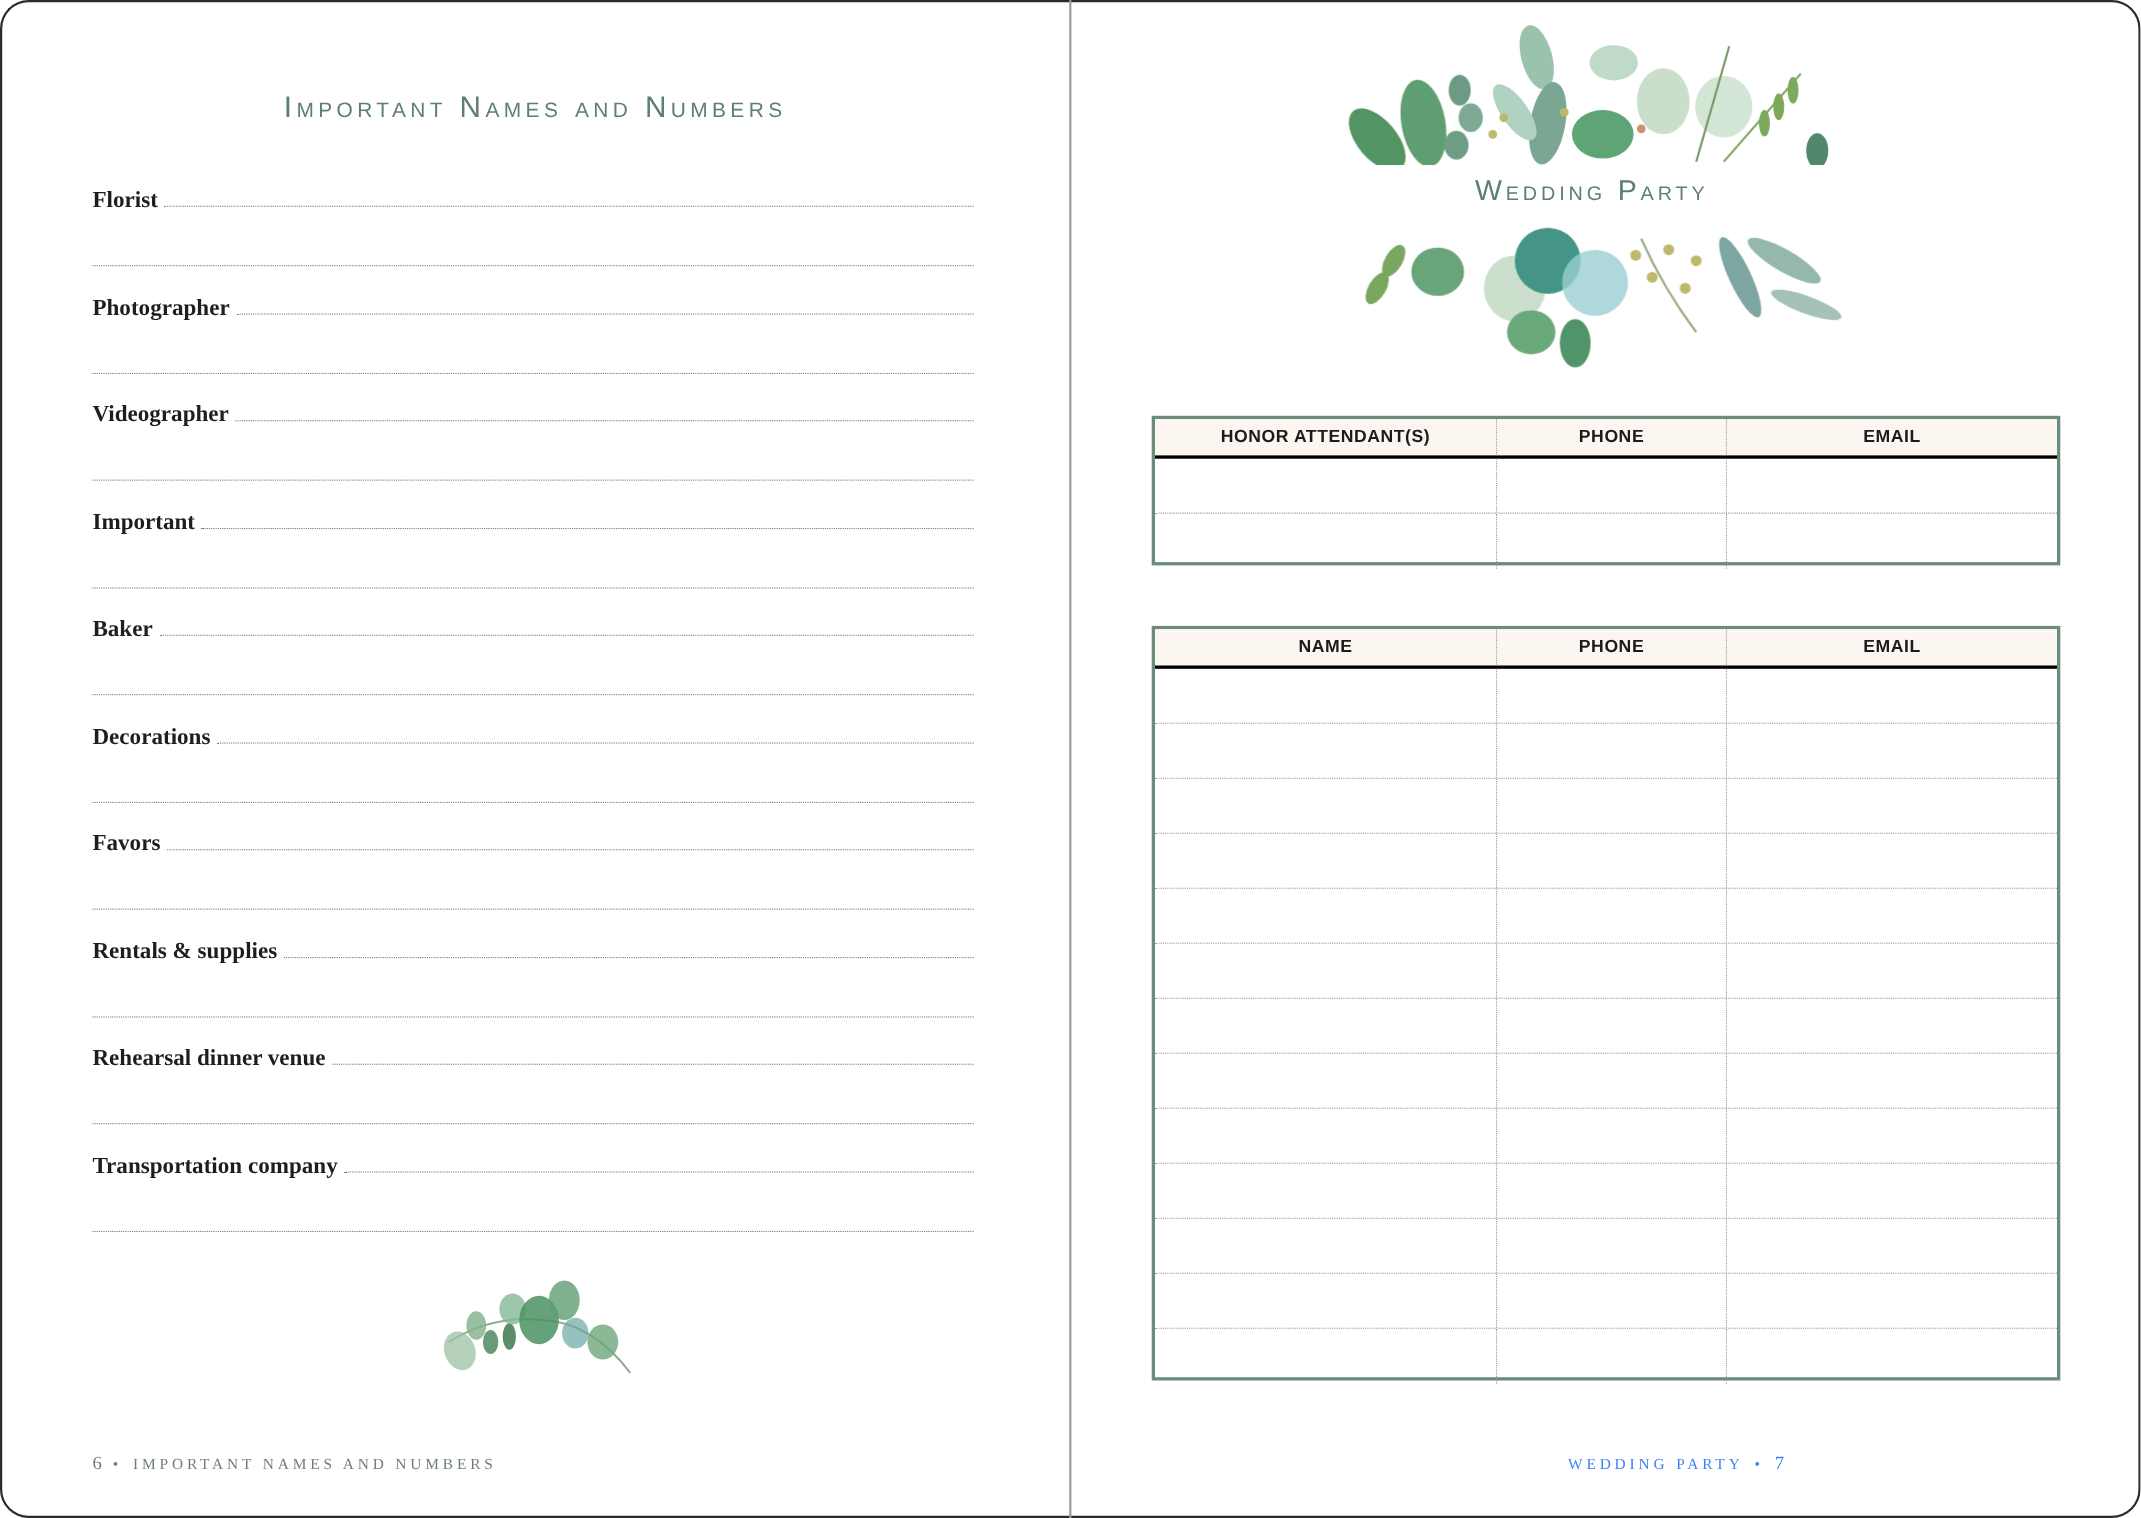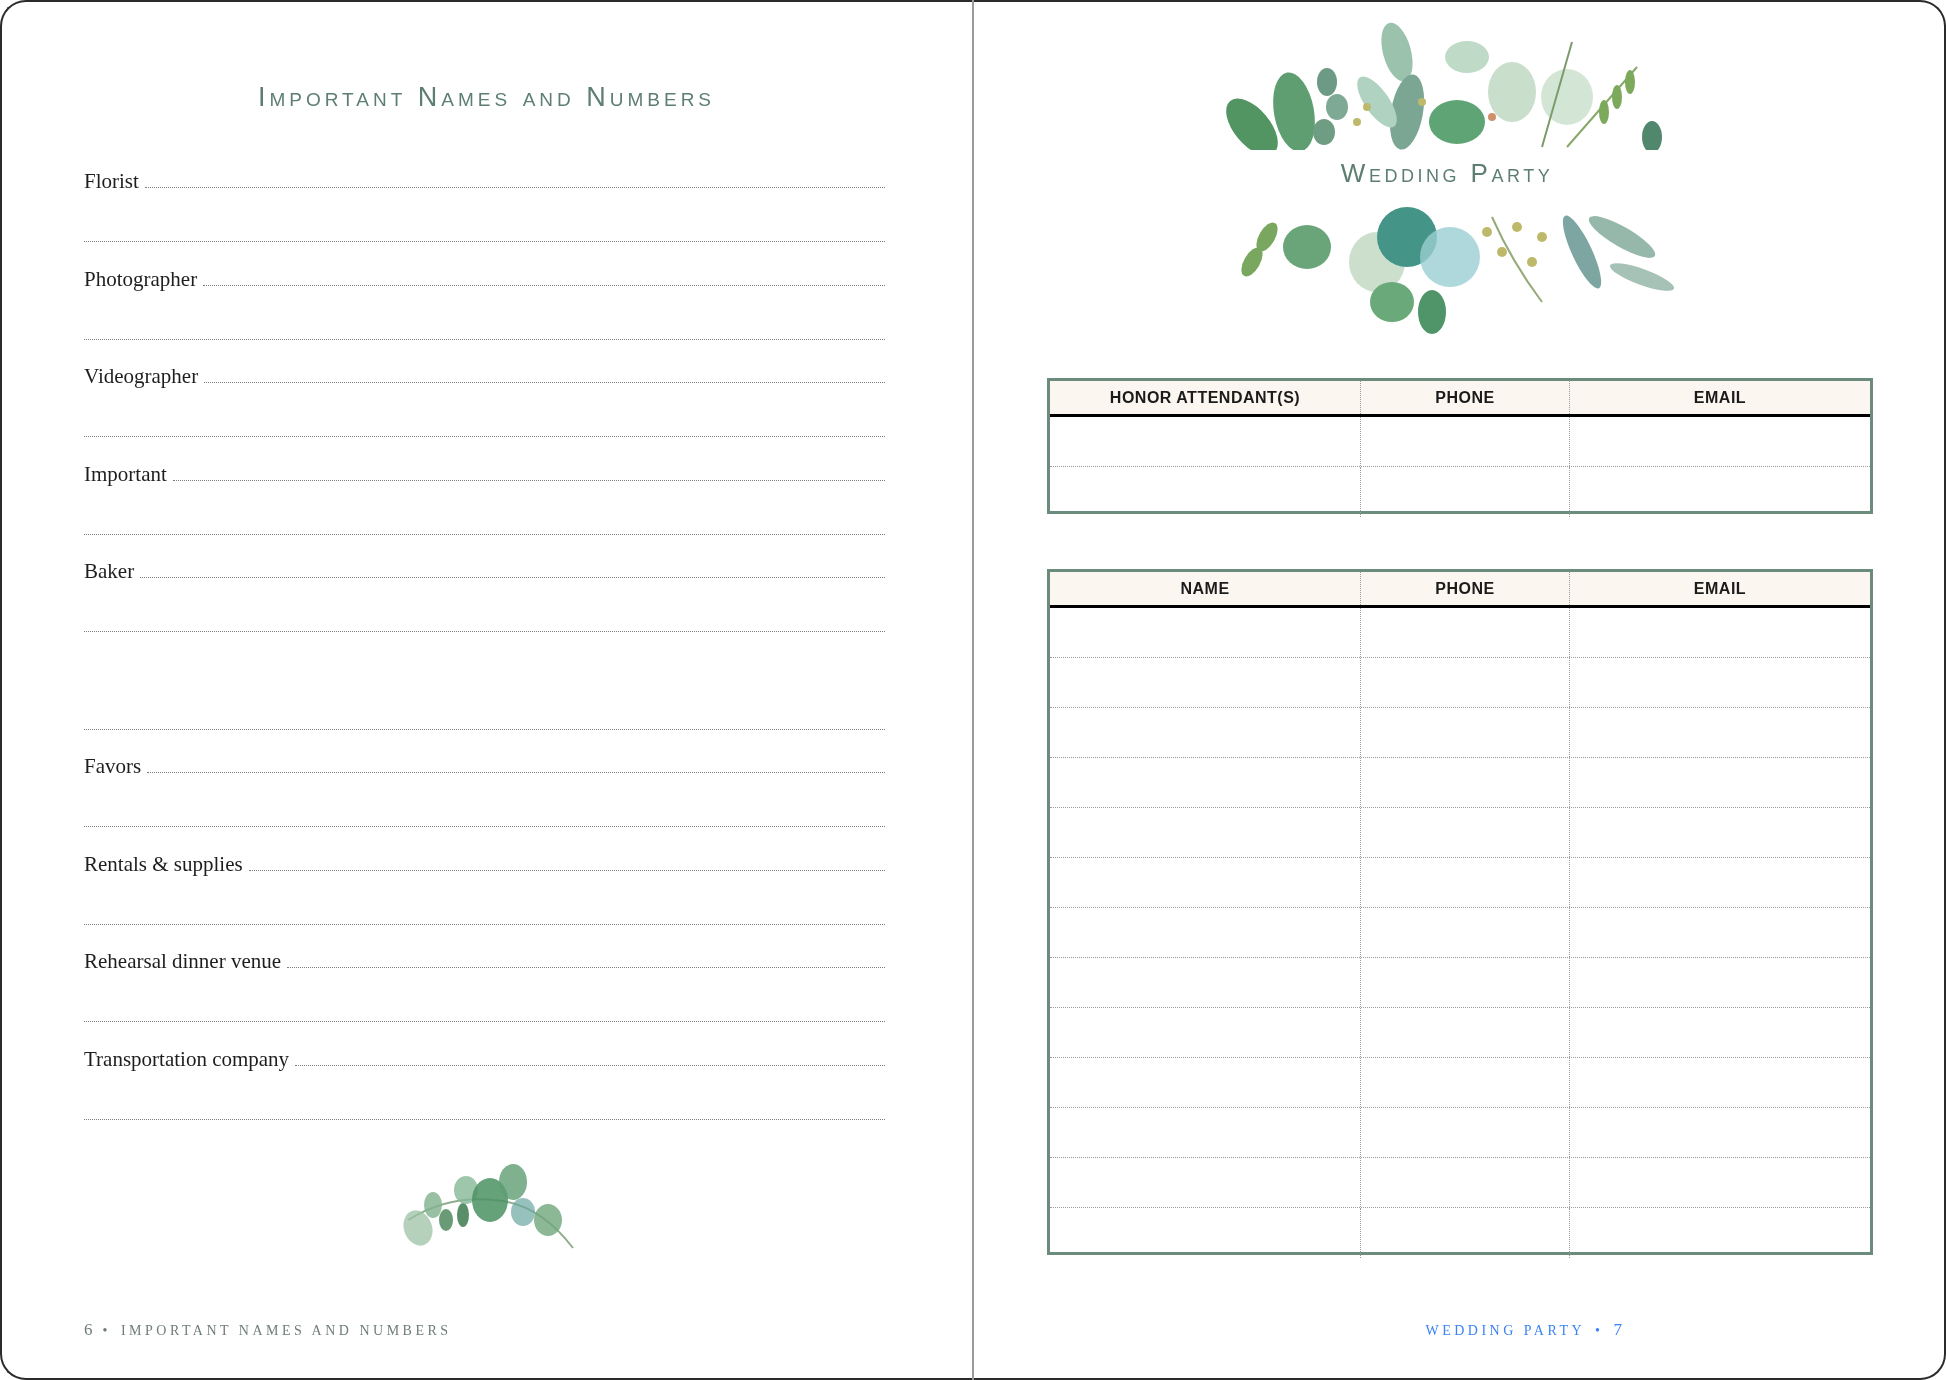--- a/index.html
+++ b/index.html
@@ -13,21 +13,21 @@
   .spine { position:absolute; left:972px; top:0; width:2px; height:1380px; background:#9a9a9a; }
 
   
   .section-title {
     position:absolute; left:0; width:973px; top:82px; text-align:center;
     font-family:"Liberation Sans", sans-serif; font-variant:small-caps; font-size:27px;
     letter-spacing:4px; color:#5d7f71;
   }
   .entries { position:absolute; left:84px; top:0; width:801px; }
   .entry { position:absolute; left:0; width:801px; height:98px; }
-  .entry-line1 { position:absolute; left:0; top:0; width:801px; height:30px; display:flex; align-items:flex-end; }
+  .entry-line1 { position:absolute; left:0; top:0; width:801px; height:30px; display:flex; align-items:flex-end;font-weight:bold; }
   .entry-label { font-family:"Liberation Serif", serif; font-size:21px; color:#1e1e1e; line-height:22px; white-space:nowrap; padding-right:6px; }
   .dots { flex:1; height:0; border-bottom:1.5px dotted #7a7a7a; margin-bottom:4px; }
   .entry-line2 { position:absolute; left:0; top:79px; width:801px; height:0; border-bottom:1.5px dotted #7a7a7a; }
 
   .sprig { position:absolute; left:388px; top:1160px; width:210px; height:95px; }
 
   .footer-left {
     position:absolute; left:84px; top:1320px;
     font-family:"Liberation Serif", serif; font-size:14px; letter-spacing:3.5px; color:#6f7d77;
   }
@@ -96,20 +96,24 @@
       <div class="entry-line2"></div>
     </div>
     <div class="entry" style="top:552px">
       <div class="entry-line1">
           <span class="entry-label">Baker</span>
           <span class="dots"></span>
         </div>
       <div class="entry-line2"></div>
     </div>
     <div class="entry" style="top:650px">
+      <div class="entry-line1">
+          <span class="entry-label">Decorations</span>
+          <span class="dots"></span>
+        </div>
       <div class="entry-line2"></div>
     </div>
     <div class="entry" style="top:747px">
       <div class="entry-line1">
           <span class="entry-label">Favors</span>
           <span class="dots"></span>
         </div>
       <div class="entry-line2"></div>
     </div>
     <div class="entry" style="top:845px">

